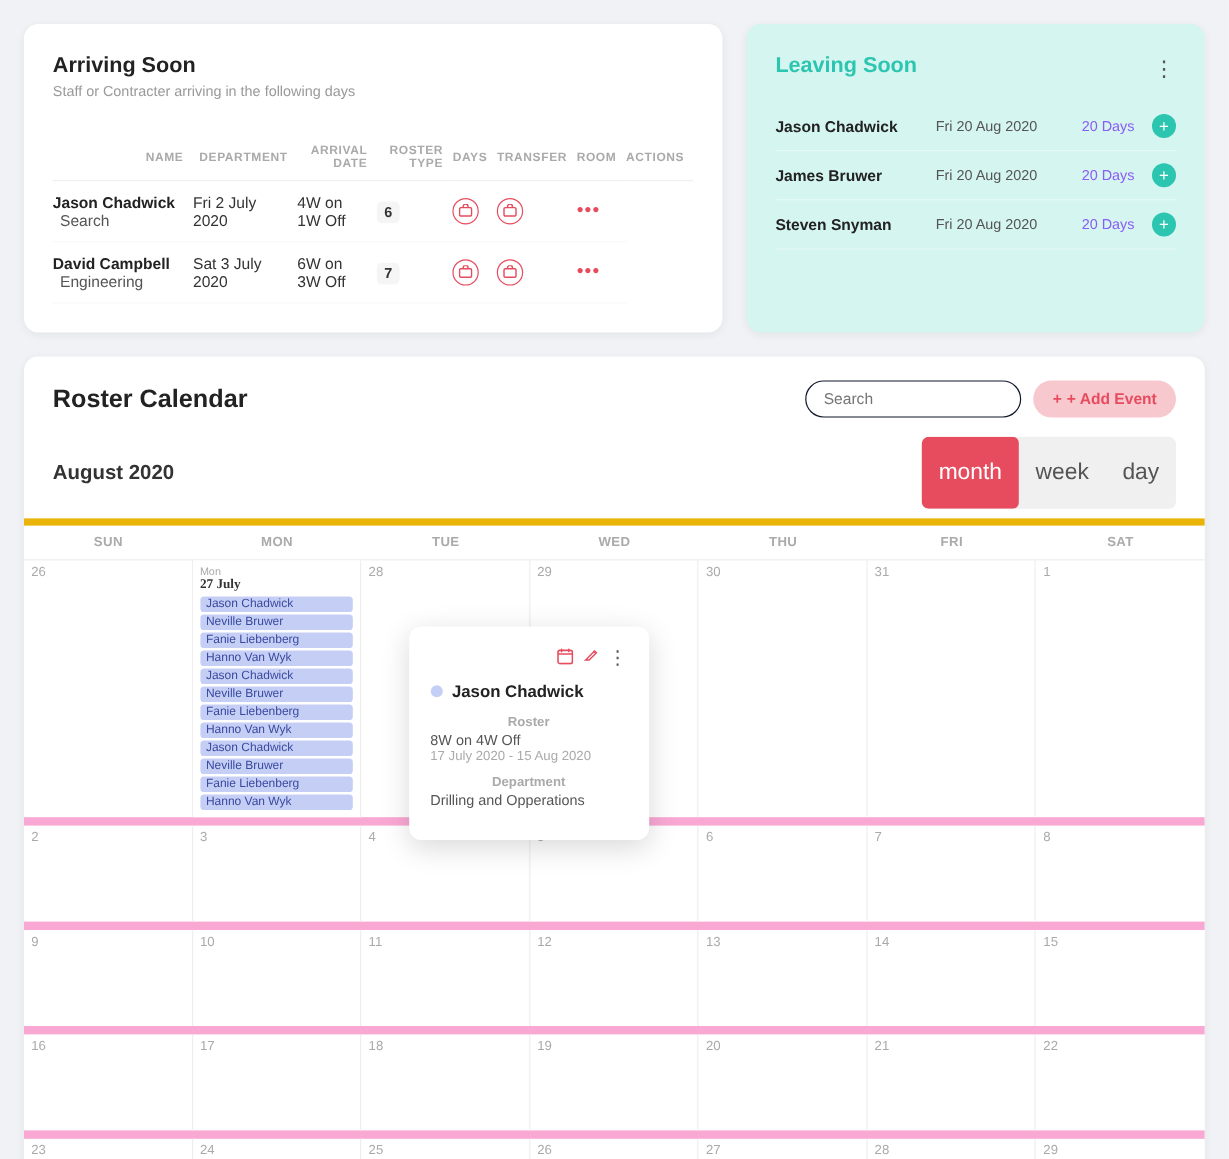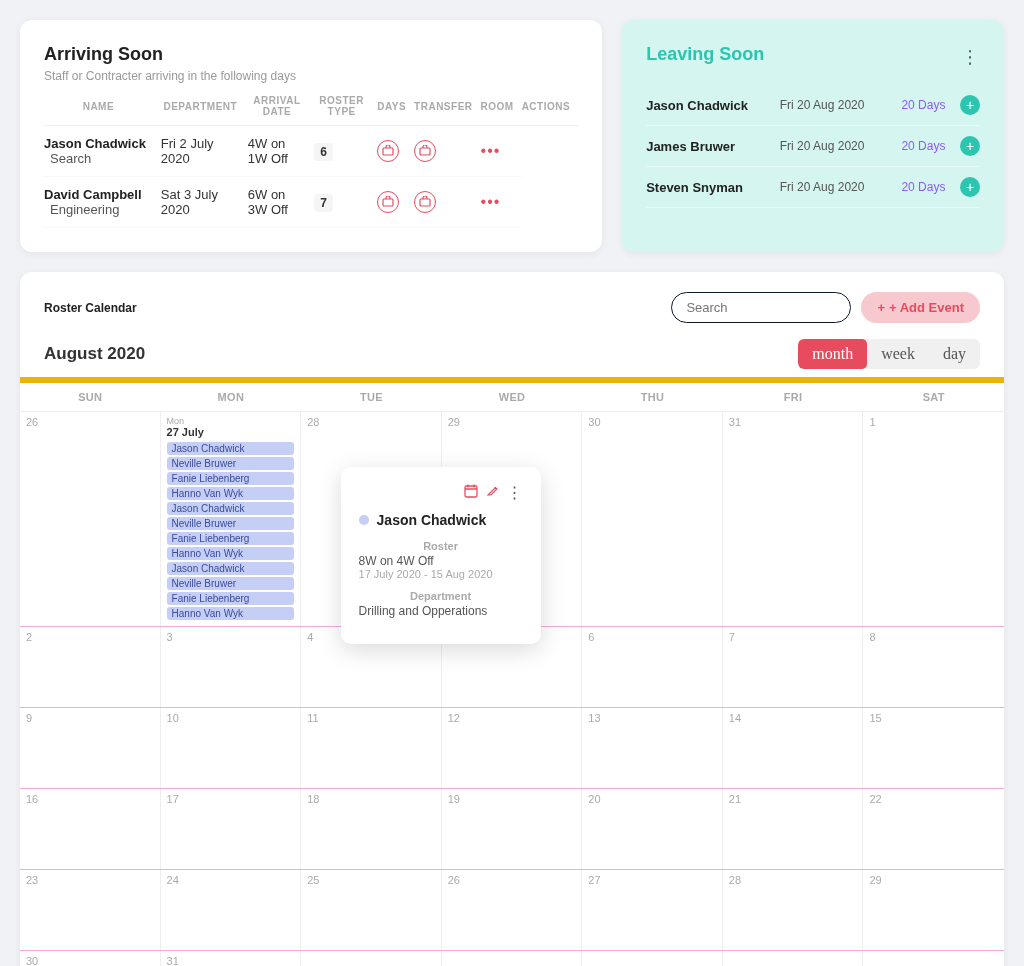--- a/index.html
+++ b/index.html
@@ -41,31 +41,31 @@
       margin-bottom: 4px;
     }
 
     .panel-leaving .panel-title {
       color: #2cc5b0;
     }
 
     .panel-subtitle {
       font-size: 12px;
       color: #999;
-      margin-bottom: 8px;
+      margin-bottom: 33px;
     }
 
     
     .arriving-table {
       width: 100%;
       border-collapse: collapse;
     }
 
     .arriving-table th {
-      text-align: center;
+      text-align: right;
       font-size: 10px;
       font-weight: 600;
       color: #aaa;
       letter-spacing: 0.5px;
       text-transform: uppercase;
       padding: 4px 8px 8px 0;
       border-bottom: 1px solid #f0f0f0;
     }
 
     .arriving-table td {
@@ -190,21 +190,21 @@
     }
 
     .calendar-header {
       display: flex;
       align-items: center;
       justify-content: space-between;
       padding: 20px 24px 0;
     }
 
     .calendar-title {
-      font-size: 12px;
+      font-size: 21px;
       font-weight: 700;
       color: #222;
     }
 
     .search-add-row {
       display: flex;
       align-items: center;
       gap: 10px;
     }
 
@@ -247,27 +247,26 @@
     }
 
     .view-toggle {
       display: flex;
       background: #f0f0f0;
       border-radius: 6px;
       overflow: hidden;
     }
 
     .view-toggle-btn {
-      padding: 6px 14px;
-      font-size: 16px;
+      padding: 19px 14px;
+      font-size: 19px;
       border: none;
       background: transparent;
       cursor: pointer;
       color: #555;
-      font-family: Liberation Serif, serif;
     }
 
     .view-toggle-btn.active {
       background: #e74c5e;
       color: #fff;
       border-radius: 5px;
     }
 
     
     .cal-grid-container {
@@ -293,21 +292,21 @@
     }
 
     .cal-weeks {
       display: flex;
       flex-direction: column;
     }
 
     .cal-week {
       display: grid;
       grid-template-columns: repeat(7, 1fr);
-      border-bottom: 1px solid #f9a8d4;
+      border-bottom: 7px solid #f9a8d4;
       min-height: 80px;
     }
 
     .cal-cell {
       border-right: 1px solid #eee;
       padding: 4px 6px;
       position: relative;
       min-height: 80px;
     }
 
@@ -426,20 +425,21 @@
     .mon27-day {
       font-size: 9px;
       color: #aaa;
       font-weight: 500;
     }
 
     .mon27-date {
       font-size: 11px;
       font-weight: 700;
       color: #333;
+      font-family: Liberation Serif, serif;
     }
   </style>
 </head>
 <body>
 
 <div class="top-panels">
 
   <div class="panel panel-arriving">
     <div class="panel-title">Arriving Soon</div>
     <div class="panel-subtitle">Staff or Contracter arriving in the following days</div>

